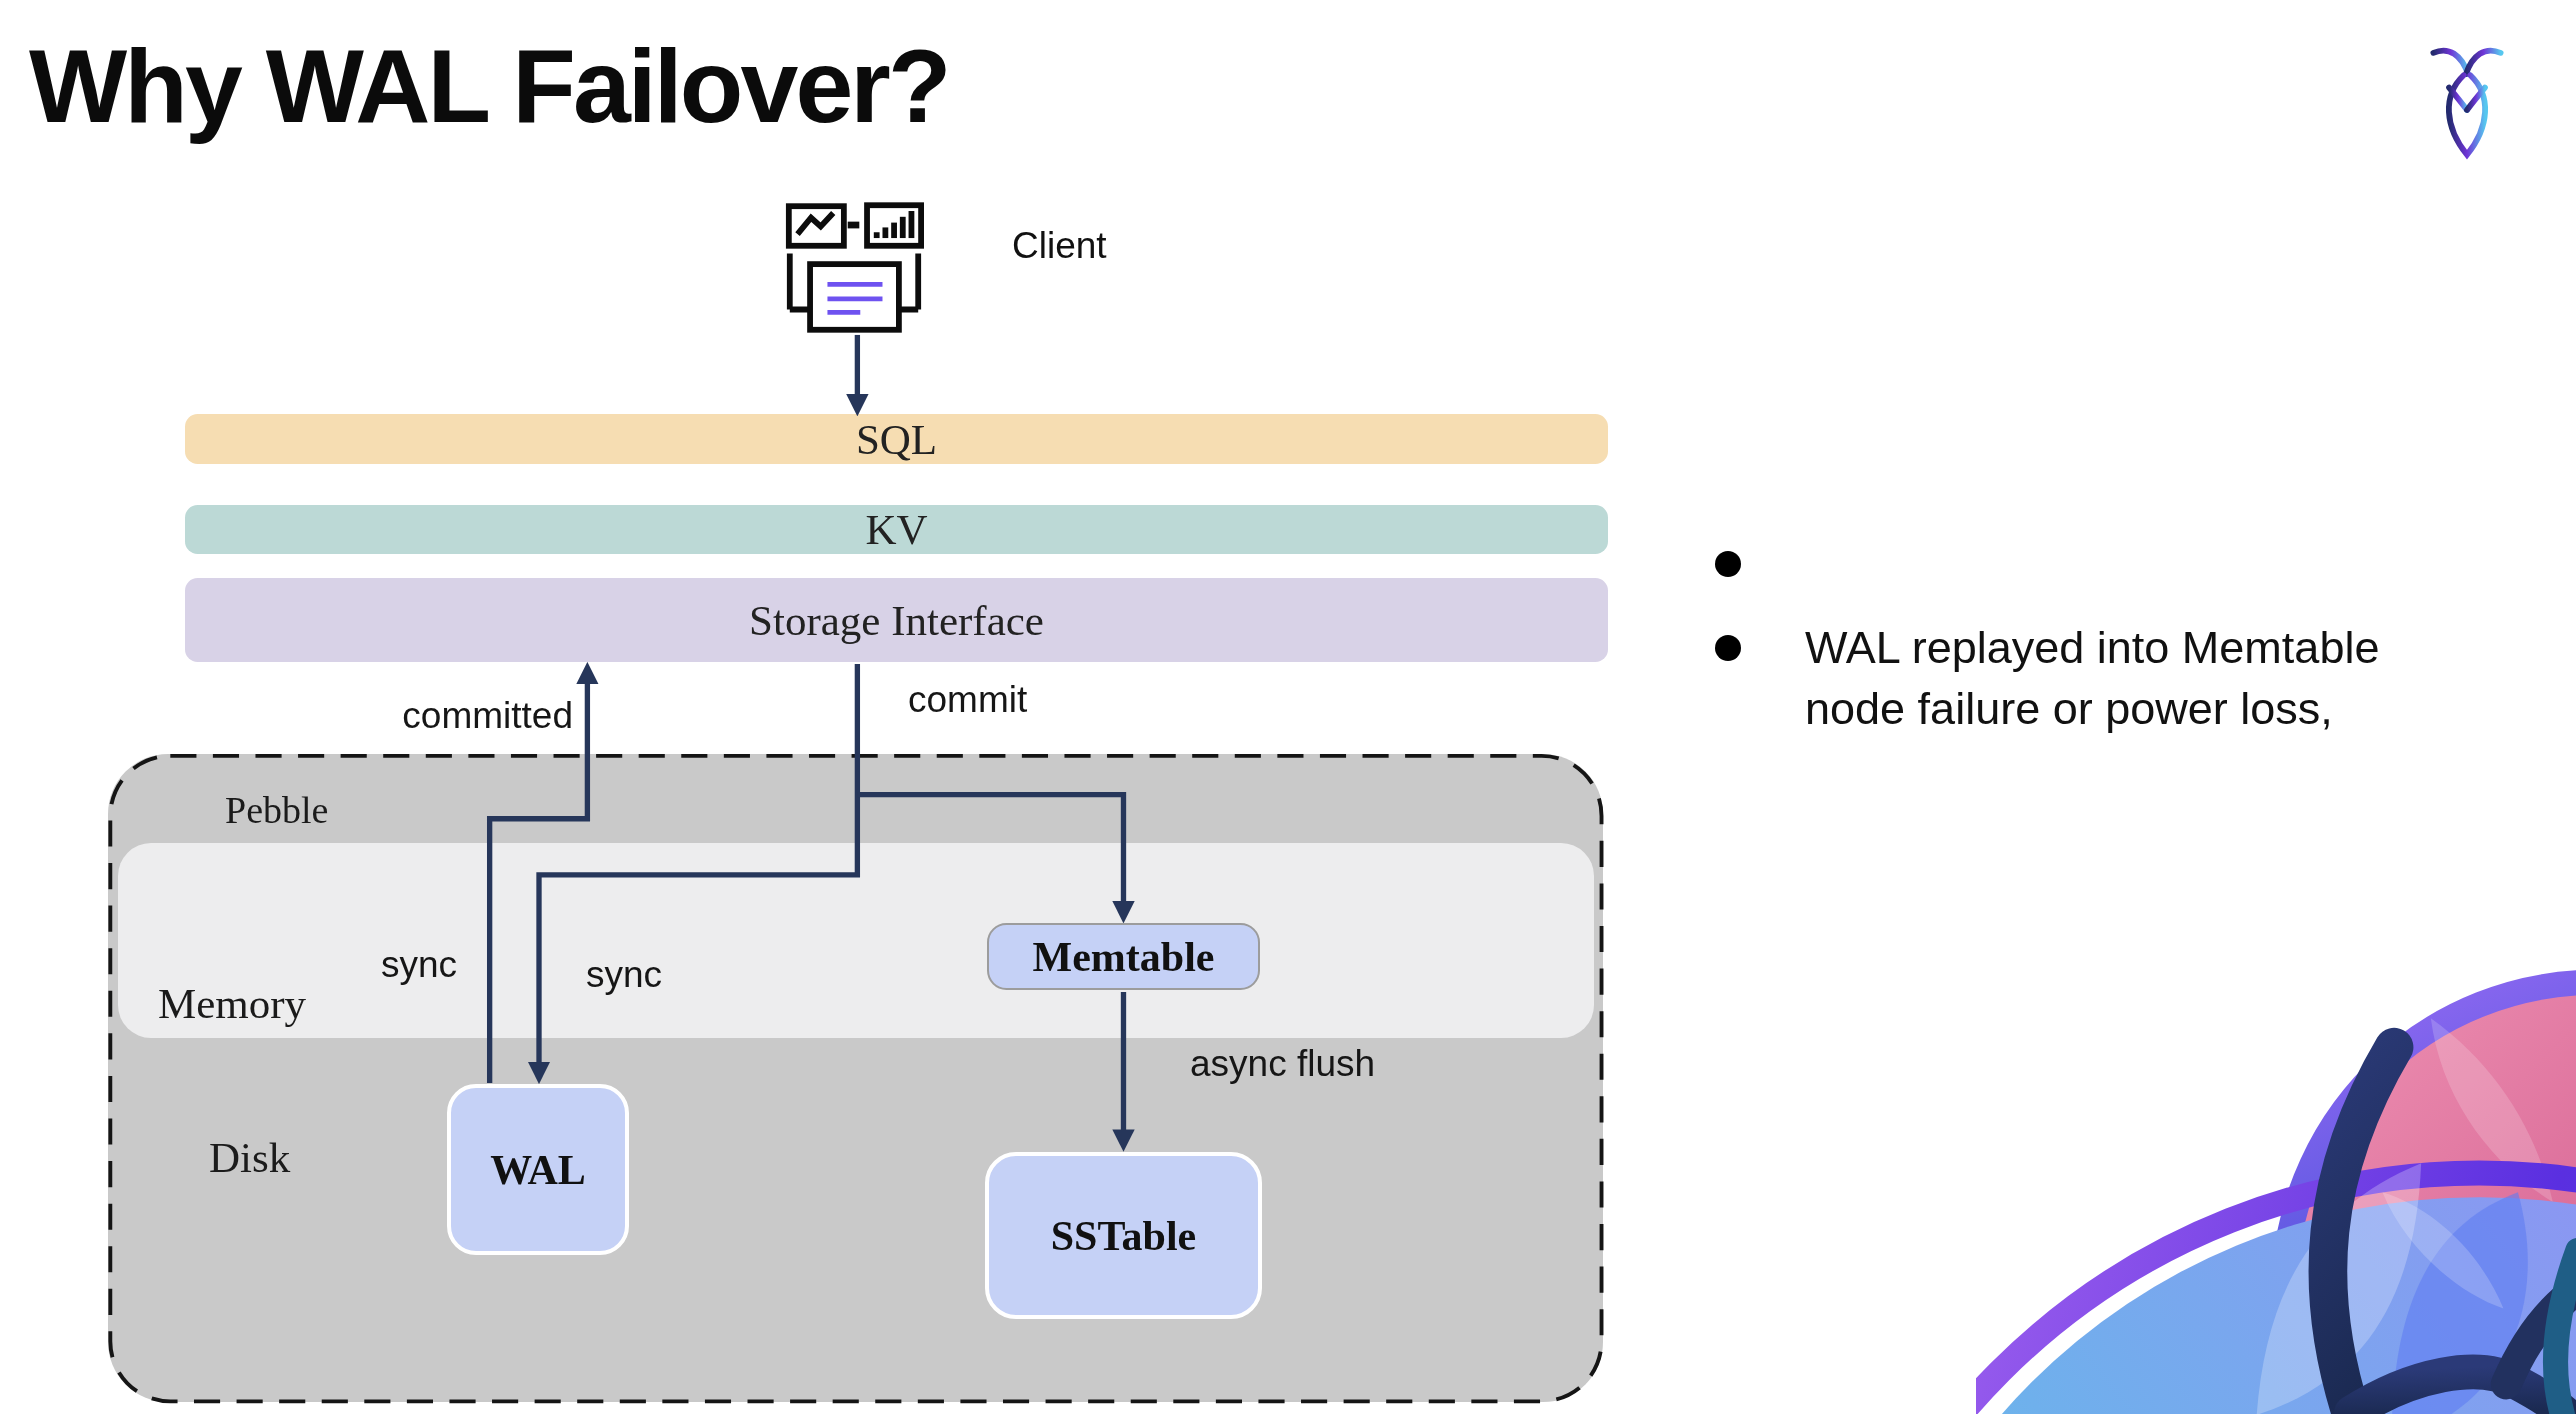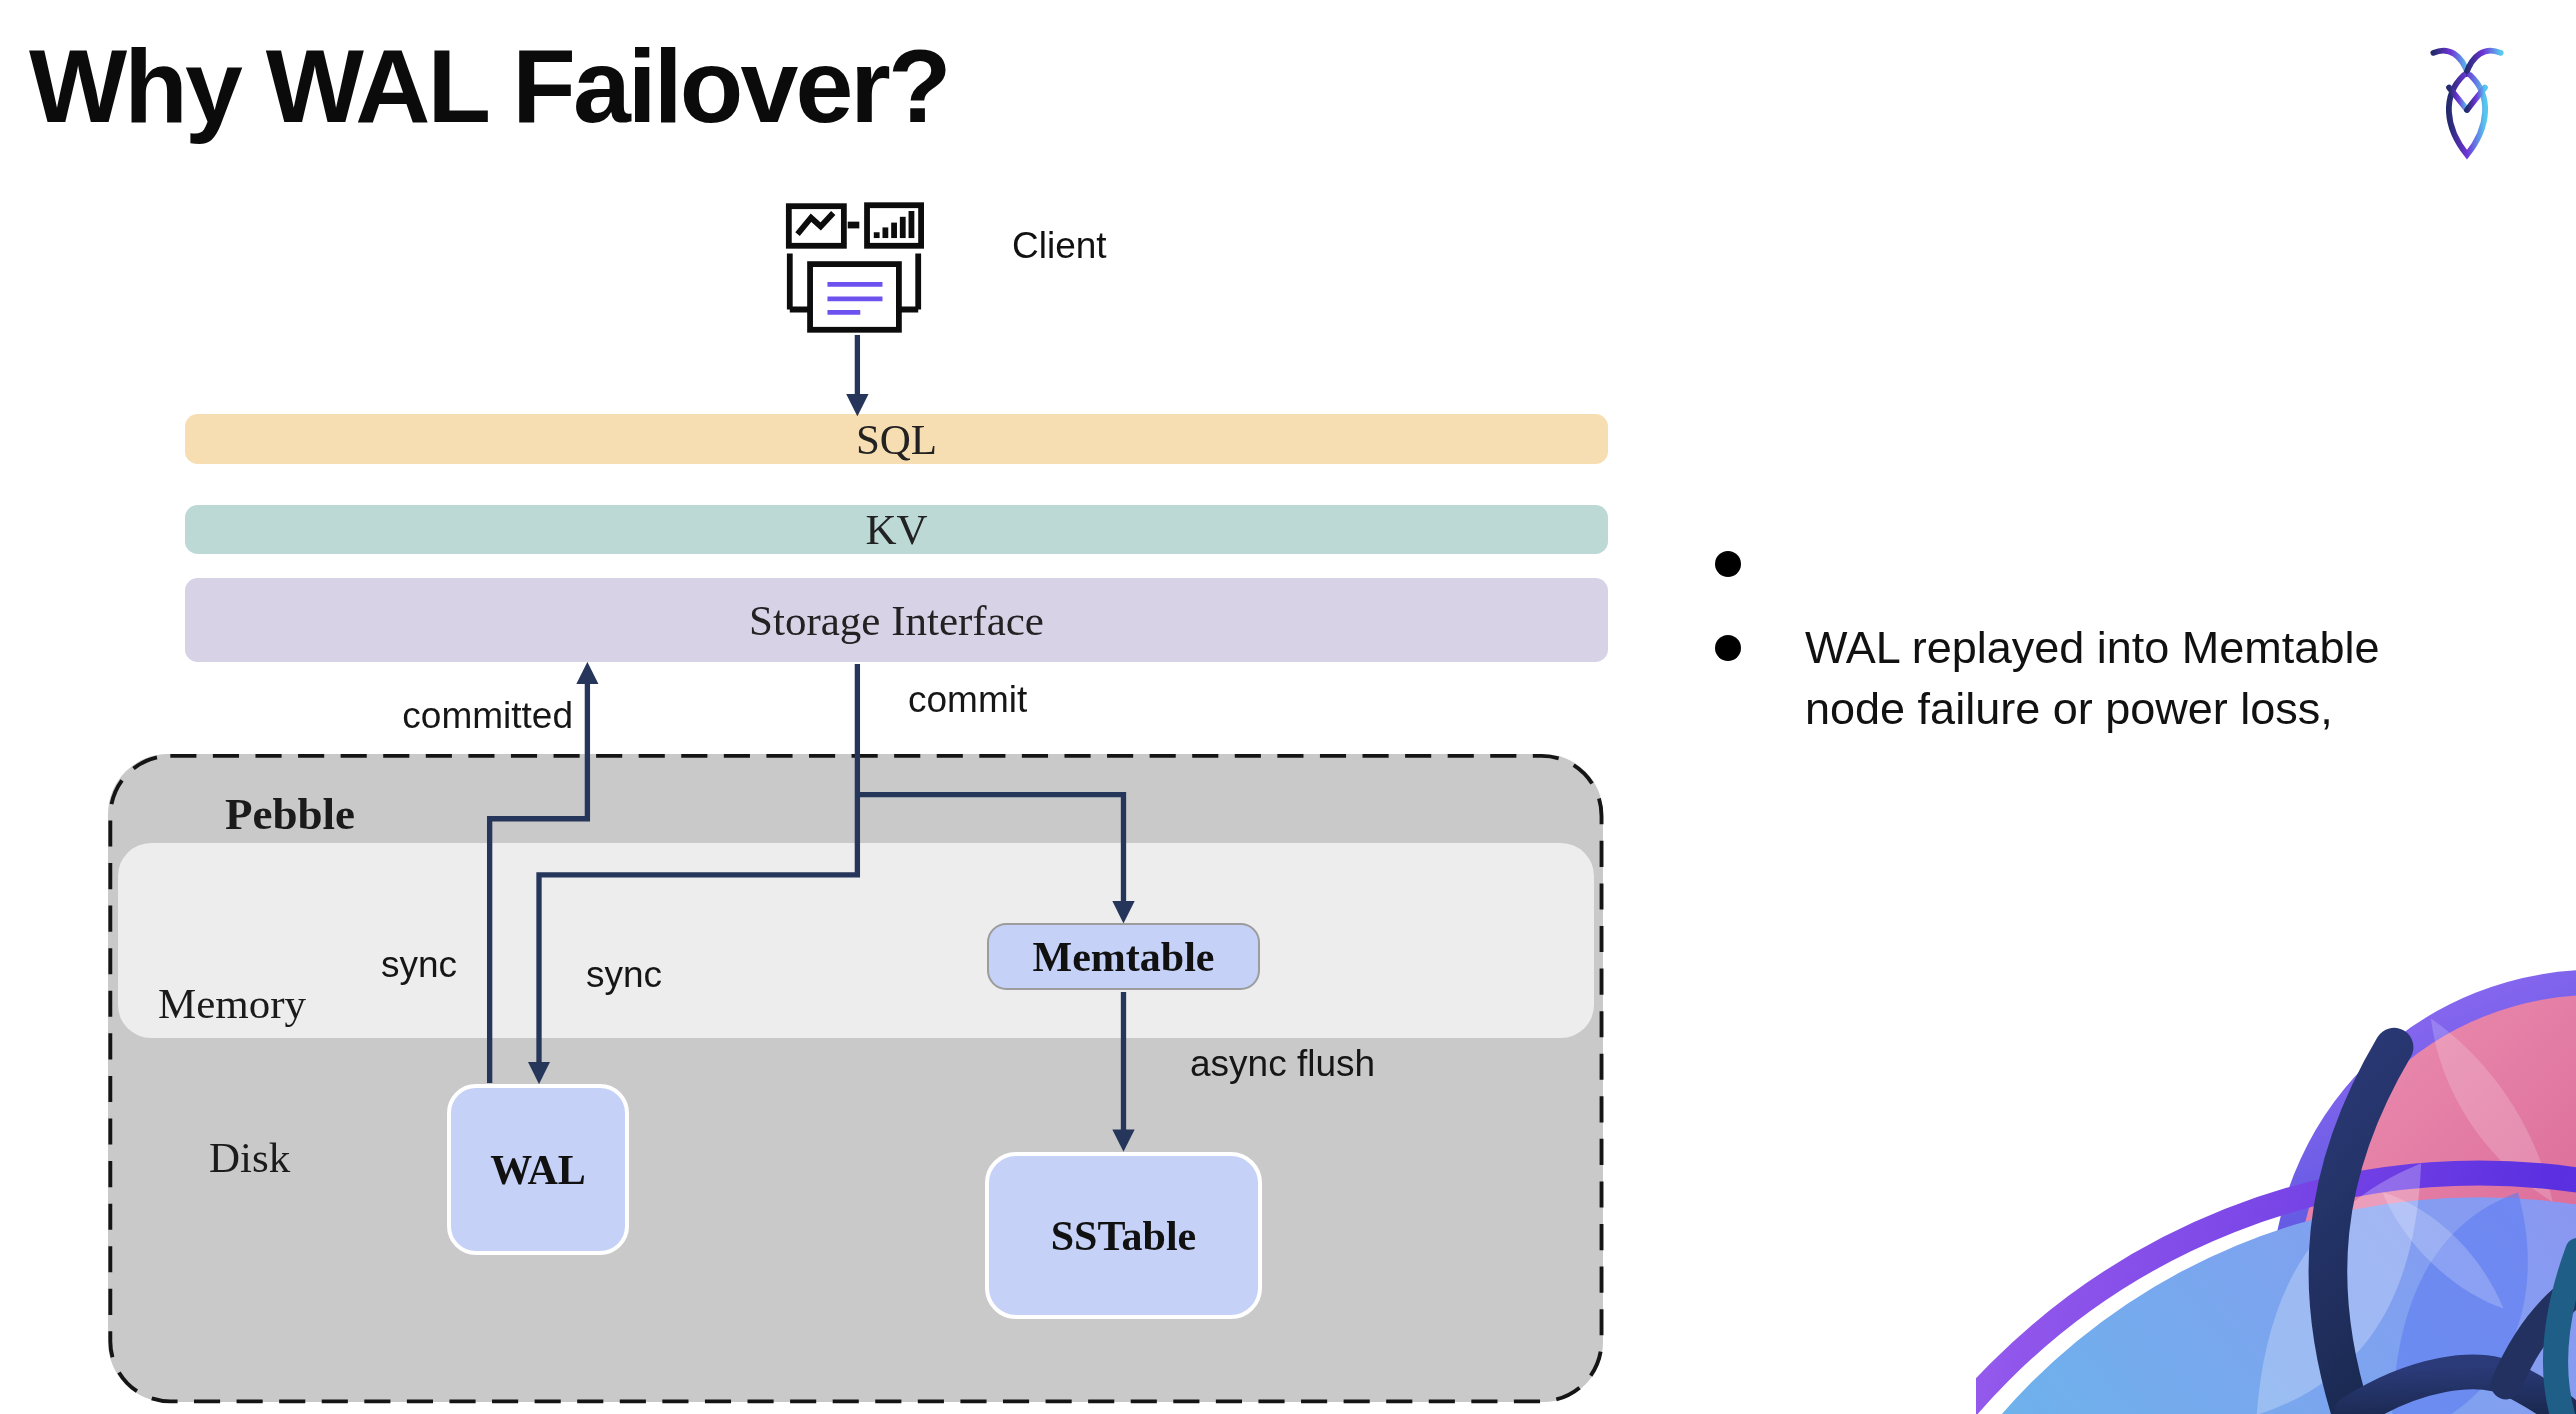--- a/index.html
+++ b/index.html
@@ -24,21 +24,21 @@
   .bar-sql{top:414px;height:50px;background:#f6ddb2;}
   .bar-kv{top:505px;height:49px;background:#bcd9d6;}
   .bar-storage{top:578px;height:84px;background:#d8d2e7;}
 
   
   .pebble-bg{position:absolute;left:108px;top:754px;width:1495px;height:648px;
              background:#c9c9c9;border-radius:60px;}
   .memory-band{position:absolute;left:118px;top:843px;width:1476px;height:195px;
                background:#ededee;border-radius:33px;}
   .zone-label{position:absolute;font-family:"Liberation Serif",serif;color:#1b1b1b;}
-  .pebble-label{left:225px;top:788px;font-size:45px;font-weight:bold;}
+  .pebble-label{left:225px;top:788px;font-size:38px;}
   .memory-label{left:158px;top:979px;font-size:43px;}
   .disk-label{left:209px;top:1107px;font-size:43px;margin-top:26px;}
 
   
   .overlay{position:absolute;left:0;top:0;width:2576px;height:1415px;pointer-events:none;}
 
   
   .node{position:absolute;background:#c5d1f6;display:flex;align-items:center;justify-content:center;
         font-family:"Liberation Serif",serif;font-weight:bold;font-size:42px;color:#111;
         box-sizing:border-box;}

